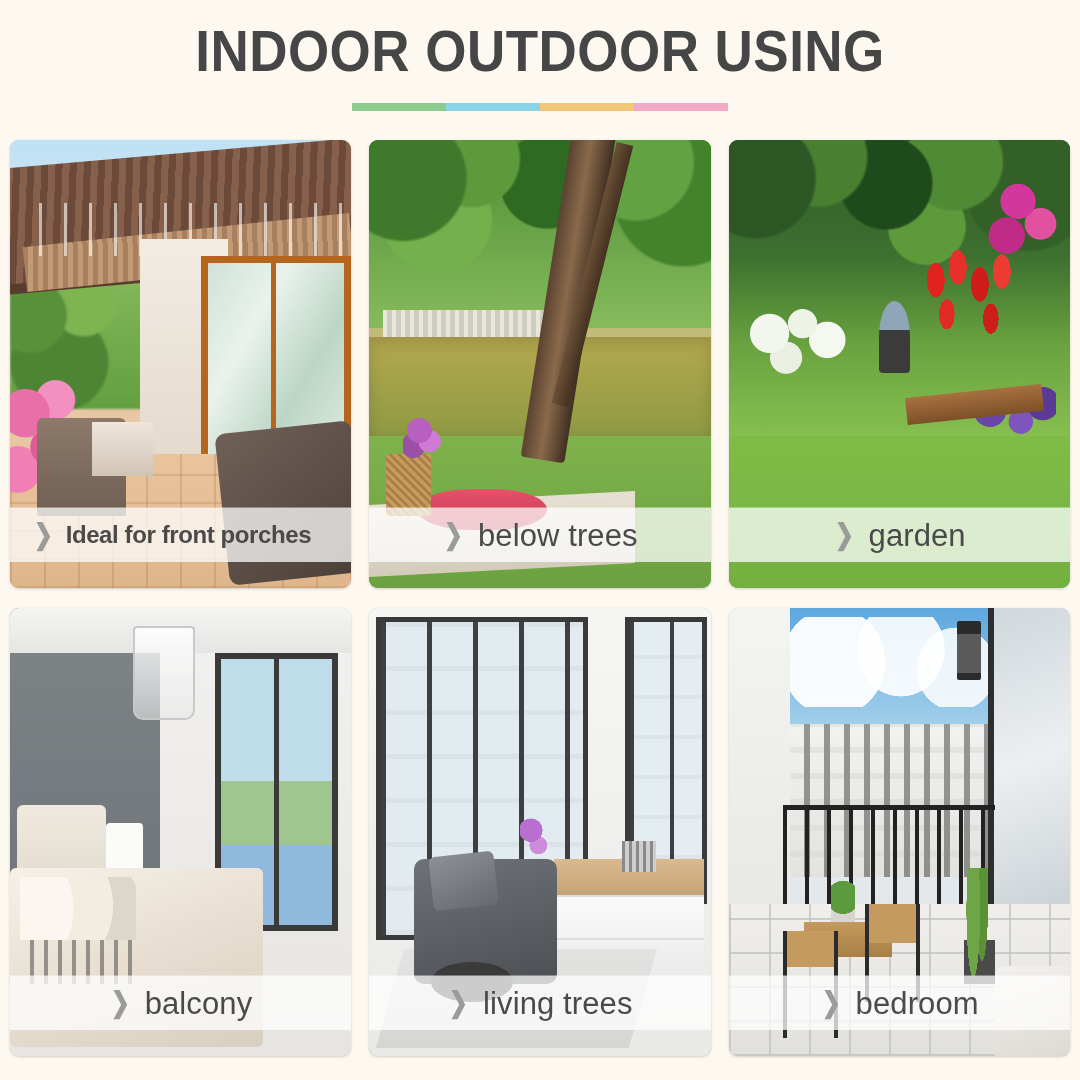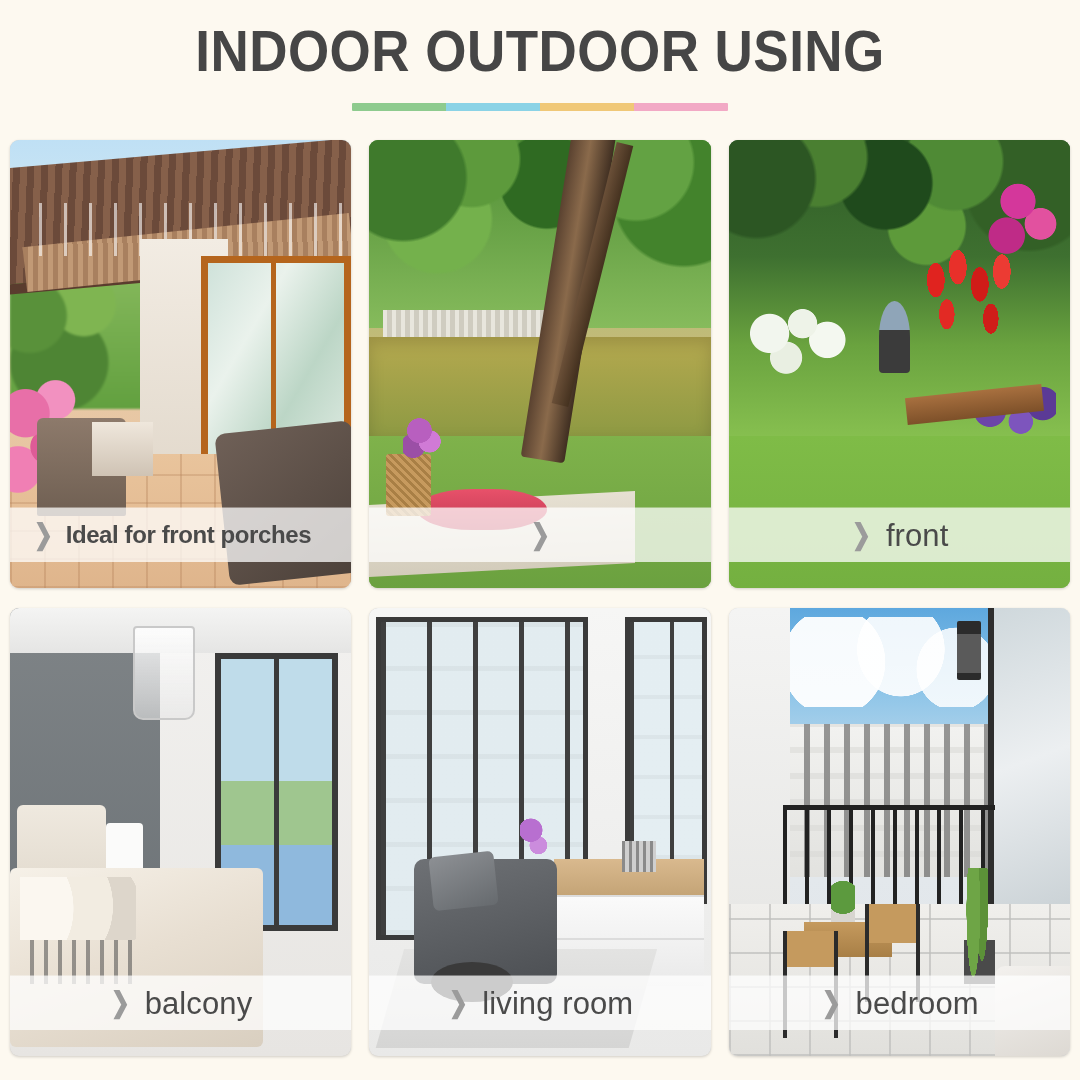--- a/index.html
+++ b/index.html
@@ -435,40 +435,41 @@
           <div class="path"></div>
           <div class="rug"></div>
           <div class="basket"></div>
           <div class="bouquet"></div>
           <div class="trunk"></div>
           <div class="trunk2"></div>
         </div>
       </div>
       <div class="caption">
         <span class="chev">❯</span>
+        <span class="cap-text">below trees</span>
       </div>
     </div>
 
     <div class="card">
       <div class="photo">
         <div class="sc-garden">
           <div class="shrubs"></div>
           <div class="magenta"></div>
           <div class="tulips"></div>
           <div class="whiteflowers"></div>
           <div class="gazing"></div>
           <div class="purple"></div>
           <div class="edge"></div>
           <div class="yellow"></div>
           <div class="lawn2"></div>
         </div>
       </div>
       <div class="caption">
         <span class="chev">❯</span>
-        <span class="cap-text">front</span>
+        <span class="cap-text">garden</span>
       </div>
     </div>
 
     <div class="card">
       <div class="photo">
         <div class="sc-bed">
           <div class="greywall"></div>
           <div class="ceiling"></div>
           <div class="window"></div>
           <div class="chandelier"></div>
@@ -496,21 +497,21 @@
           <div class="books"></div>
           <div class="orchid"></div>
           <div class="rug"></div>
           <div class="sofa"></div>
           <div class="cushion"></div>
           <div class="coffee"></div>
         </div>
       </div>
       <div class="caption">
         <span class="chev">❯</span>
-        <span class="cap-text">living room</span>
+        <span class="cap-text">living trees</span>
       </div>
     </div>
 
     <div class="card">
       <div class="photo">
         <div class="sc-balc">
           <div class="sky"></div>
           <div class="clouds"></div>
           <div class="building"></div>
           <div class="wallL"></div>

